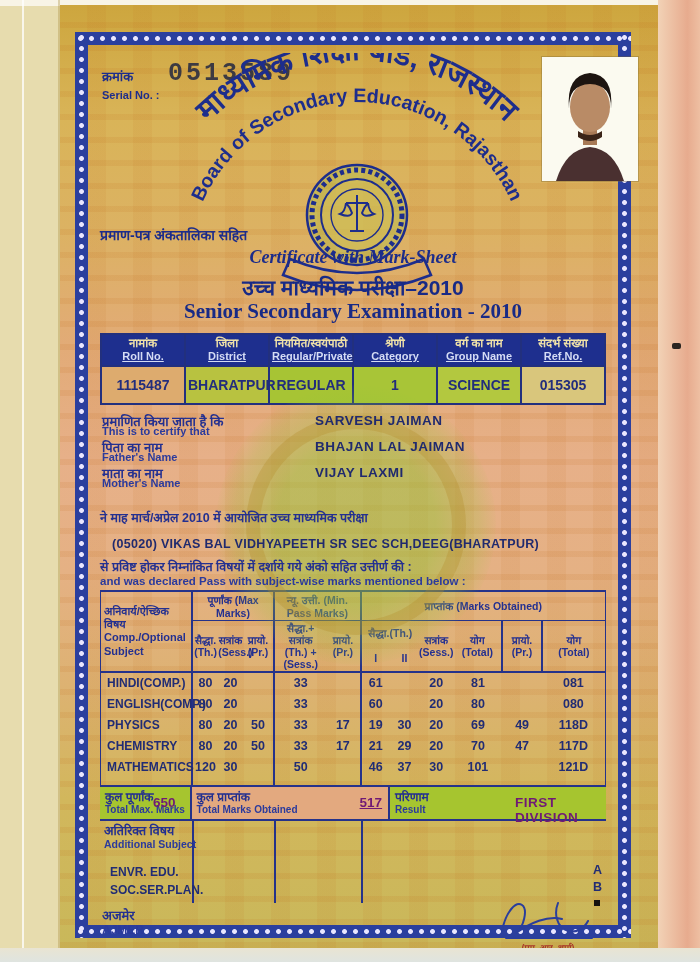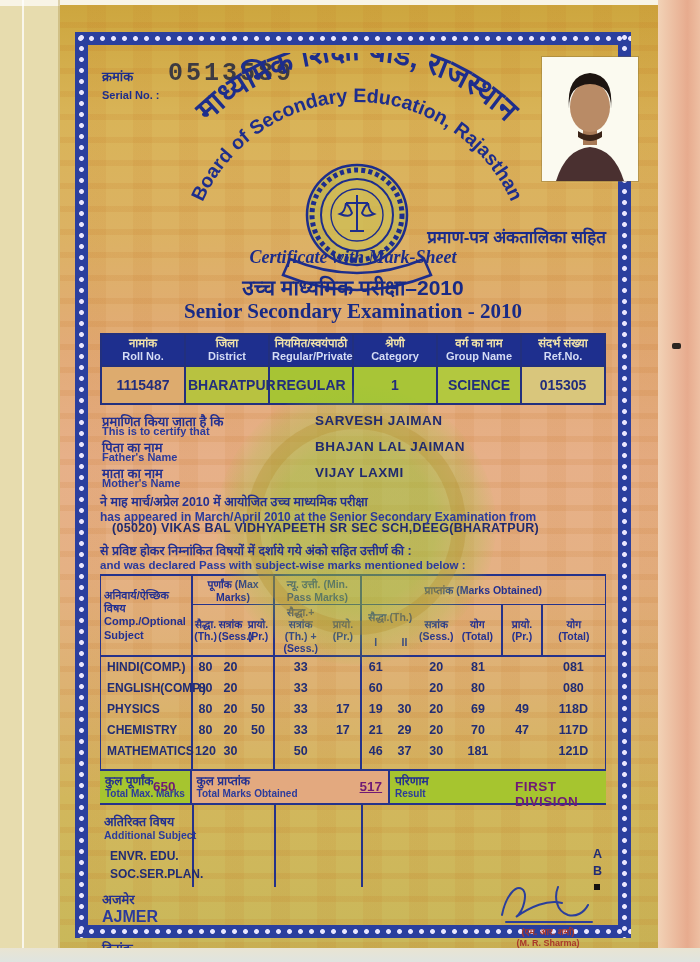--- a/index.html
+++ b/index.html
@@ -61,44 +61,44 @@
   .serial-num {
     position:absolute; left:68px; top:8px;
     font-family:"Liberation Mono", monospace; font-size:25px; letter-spacing:3px;
     color:#3c3a42; font-weight:bold;
   }
   .photo {
     position:absolute; right:-32px; top:6px; width:96px; height:124px;
     background:#fcfbf2; box-shadow:0 0 0 1px rgba(120,100,50,.35); z-index:5;
   }
   .arch { position:absolute; left:22px; top:2px; width:470px; height:256px; }
-  .sub-hi  { position:absolute; left:0; right:0; top:174px; text-align:right; font-size:17px; font-weight:bold; color:#1c2c8a; }
+  .sub-hi  { position:absolute; left:0; right:16px; top:174px; text-align:left; font-size:14px; font-weight:bold; color:#1c2c8a; }
   .sub-en  { position:absolute; left:0; right:0; top:196px; text-align:center;
              font-family:"Liberation Serif", serif; font-style:italic; font-weight:bold; font-size:18px; color:#1c2c8a; }
   .exam-hi { position:absolute; left:0; right:0; top:222px; text-align:center; font-size:21px; font-weight:bold; color:#182a86; }
   .exam-en { position:absolute; left:0; right:0; top:248px; text-align:center;
              font-family:"Liberation Serif", serif; font-weight:bold; font-size:21px; color:#182a86; }
 
   
   table.info { width:100%; border-collapse:collapse; table-layout:fixed; }
   table.info th, table.info td { border:2px solid #22307e; padding:2px; text-align:center; }
   table.info thead th { background:#1e2f8e; height:22px; }
   table.info thead .hi { display:block; color:#f0e2a8; font-size:11.5px; font-weight:bold; line-height:1.15; }
-  table.info thead .en { display:block; color:#d5dcf5; font-size:11px;  font-weight:bold; line-height:1.15; }
+  table.info thead .en { display:block; color:#d5dcf5; font-size:11px;  font-weight:bold; line-height:1.15;text-decoration:underline; }
   table.info tbody td { height:38px; font-size:14px; font-weight:bold; color:#222d7c; }
   .ic0 { background:#ddab6e; } .ic1 { background:#b8c240; } .ic2 { background:#a7c434; }
   .ic3 { background:#a8c537; } .ic4 { background:#b3c83f; } .ic5 { background:#d9c67c; }
 
   
   .certify { position:relative; margin-top:7px; font-weight:bold; }
   .crow { position:relative; height:26px; }
   .crow .hi { position:absolute; left:2px; top:0;  font-size:13px; color:#243090; }
   .crow .en { position:absolute; left:2px; top:13px; font-size:11px; color:#2b3a9c; }
   .crow .val { position:absolute; left:215px; top:1px; font-size:13.5px; color:#202a6e; letter-spacing:.5px; }
-  .appeared { position:relative; height:28px; margin-top:3px; }
+  .appeared { position:relative; height:28px; margin-top:19px; }
   .appeared .hi { font-size:12.5px; color:#243090; }
   .appeared .en { font-size:12px; color:#2b3a9c; }
   .school { height:18px; padding-left:12px; font-size:12.5px; color:#202a6e; font-weight:bold; letter-spacing:.3px; }
   .declared { position:relative; height:30px; margin-top:3px; }
   .declared .hi { font-size:12.5px; color:#243090; font-weight:bold; }
   .declared .en { font-size:11.5px; color:#2b3a9c; font-weight:bold; }
 
   
   table.marks { width:100%; border-collapse:collapse; table-layout:fixed; margin-top:2px;
     border-top:2.5px solid #25328a; border-left:1.5px solid #25328a; border-right:1.5px solid #25328a; }
@@ -124,33 +124,33 @@
   .tl { position:absolute; left:5px; top:4px; }
   .tv { position:absolute; top:8px; font-size:13.5px; color:#701a75; }
   .t1 .tv { right:14px; }
   .t2 .v1 { left:168px;text-decoration:underline; } .t2 .v2 { left:250px; }
   .t3 .tv { left:125px; letter-spacing:.5px; }
 
   
   .additional { position:relative; height:82px; font-weight:bold; }
   .vline { position:absolute; top:0; bottom:0; width:2px; background:#25328a; }
   .vl1 { left:18.1%; } .vl2 { left:34.4%; } .vl3 { left:51.5%; }
-  .add-label { position:absolute; left:4px; top:3px;margin-top:7px; }
+  .add-label { position:absolute; left:4px; top:3px; }
   .add-label .hi { display:block; font-size:12.5px; color:#243090; line-height:1.15; }
   .add-label .en { display:block; font-size:10.5px; color:#2b3a9c; line-height:1.15; }
   .add-row1 { position:absolute; left:10px; top:44px; font-size:12px; color:#212c74; }
   .add-row2 { position:absolute; left:10px; top:62px; font-size:12px; color:#212c74; }
   .gr1 { position:absolute; right:4px; top:42px; font-size:12.5px; color:#212c74; }
   .gr2 { position:absolute; right:4px; top:59px; font-size:12.5px; color:#212c74; }
   .sq  { position:absolute; right:6px; top:79px; width:6px; height:6px; background:#15120f; }
 
   
   .footer { position:relative; height:88px; font-weight:bold; }
   .place .hi { display:block; font-size:13px; color:#243090; line-height:1.15; }
-  .place .en { display:block; font-size:16px; color:#2b3a9c; line-height:1.15; }
+  .place .en { display:block; font-size:12px; color:#2b3a9c; line-height:1.15; }
   .place { position:absolute; left:2px; top:6px; }
   .datewrap { position:absolute; left:2px; bottom:4px; }
   .datewrap .hi { display:block; font-size:13px; color:#243090; line-height:1.15; }
   .datewrap .en { display:block; font-size:12px; color:#2b3a9c; line-height:1.15; }
   .date-value { position:absolute; left:72px; bottom:14px; font-size:13px; color:#212c74; }
   .note { position:absolute; left:0; right:0; bottom:8px; text-align:center; font-size:12.5px; color:#243090; }
   .sigblock { position:absolute; right:-2px; top:-8px; width:120px; text-align:center; }
   .sigblock svg { display:block; margin:0 auto; }
   .sec-line { font-size:9px; color:#a9382a; line-height:1.25; font-weight:bold; }
 </style>
@@ -269,21 +269,20 @@
           <span class="en">Father's Name</span>
           <span class="val">BHAJAN LAL JAIMAN</span>
         </div>
         <div class="crow">
           <span class="hi">माता का नाम</span>
           <span class="en">Mother's Name</span>
           <span class="val">VIJAY LAXMI</span>
         </div>
         <div class="appeared">
           <div class="hi">ने माह मार्च/अप्रेल 2010 में आयोजित उच्च माध्यमिक परीक्षा</div>
-          <div class="en">has appeared in March/April 2010 at the Senior Secondary Examination from</div>
         </div>
         <div class="school">(05020) VIKAS BAL VIDHYAPEETH SR SEC SCH,DEEG(BHARATPUR)</div>
         <div class="declared">
           <div class="hi">से प्रविष्ट होकर निम्नांकित विषयों में दर्शाये गये अंको सहित उत्तीर्ण की :</div>
           <div class="en">and was declared Pass with subject-wise marks mentioned below :</div>
         </div>
       </div>
 
       <table class="marks">
         <colgroup>
@@ -387,21 +386,21 @@
           <tr>
             <td class="sname bR">MATHEMATICS</td>
             <td>120</td>
             <td>30</td>
             <td class="bR"></td>
             <td>50</td>
             <td class="bR"></td>
             <td>46</td>
             <td>37</td>
             <td>30</td>
-            <td>181</td>
+            <td>101</td>
             <td></td>
             <td>121D</td>
           </tr>
           <tr class="filler">
             <td class="bR"></td>
               <td></td>
               <td></td>
               <td class="bR"></td>
               <td></td>
               <td class="bR"></td>

